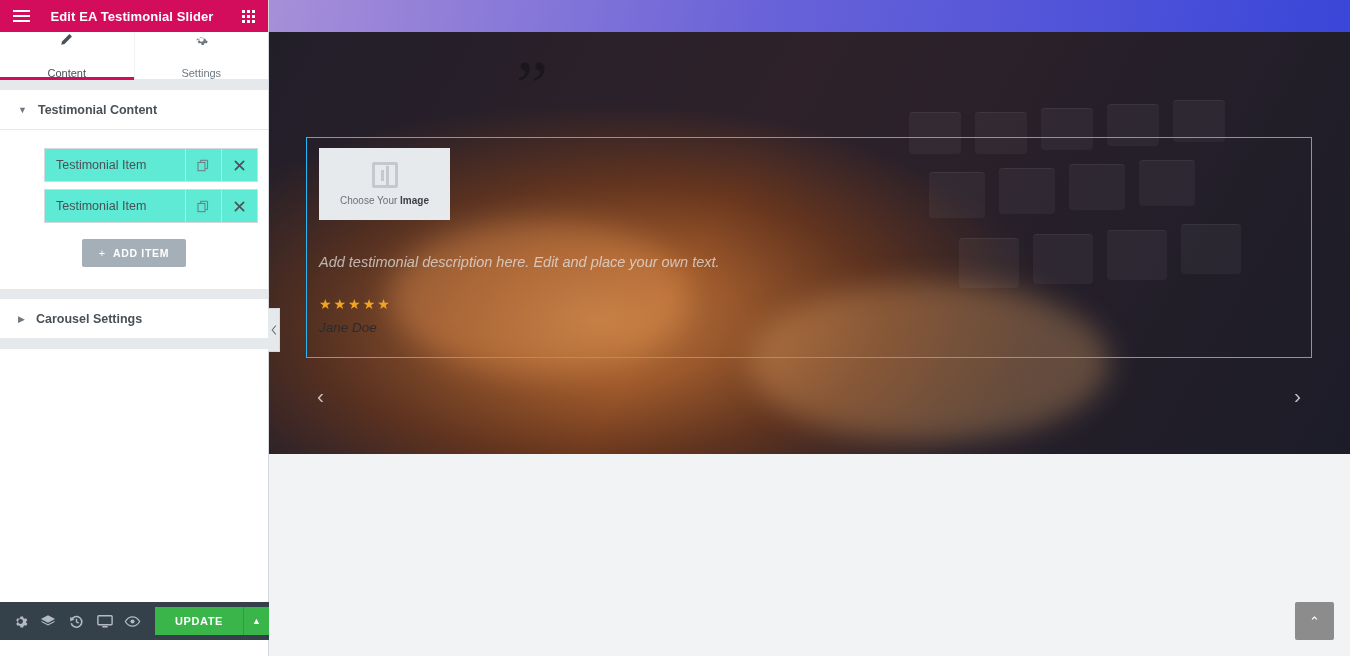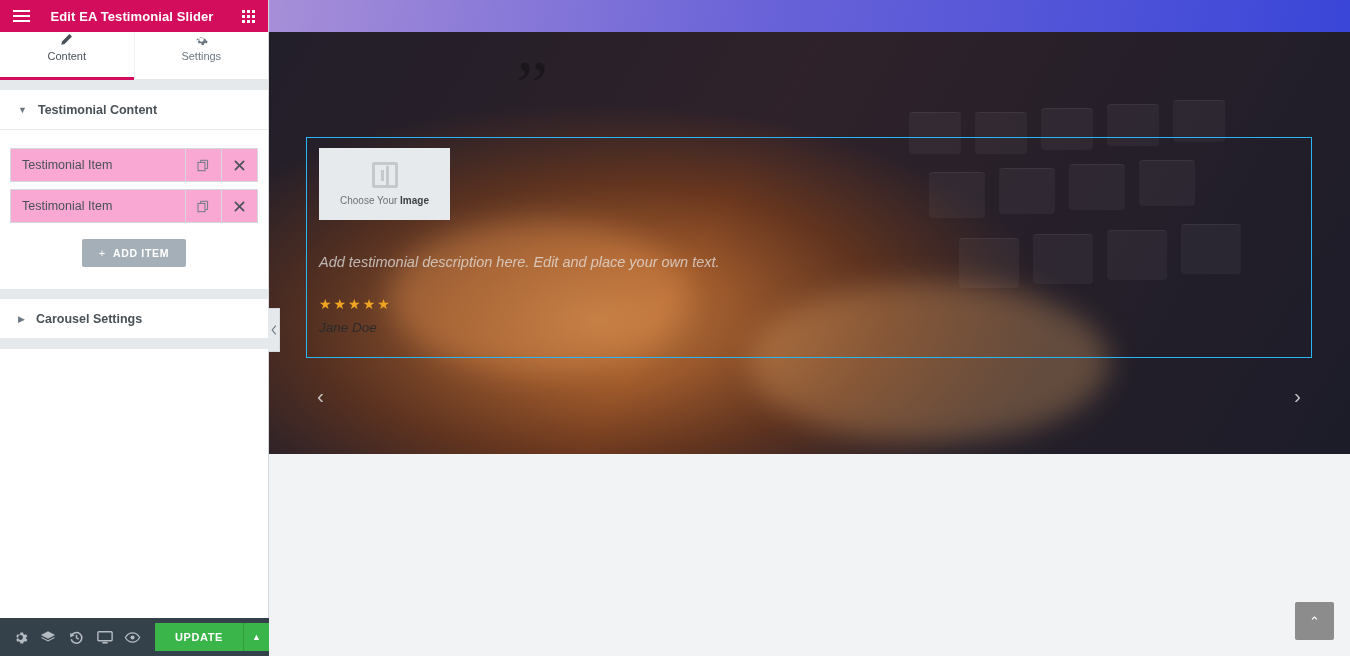--- a/index.html
+++ b/index.html
@@ -53,21 +53,21 @@
   }
 
   
   .panel-tabs {
     display: flex; height: 48px;
     background: #fff;
     border-bottom: 1px solid #e6e9ec;
   }
   .ptab {
     flex: 1; display: flex; flex-direction: column;
-    align-items: center; justify-content: flex-start;
+    align-items: center; justify-content: space-between;
     gap: 3px; cursor: pointer;
     color: #6d7882; position: relative;
     border-right: 1px solid #f0f1f3;
   }
   .ptab:last-child { border-right: none; }
   .ptab .ticon { font-size: 13px; line-height: 13px; height: 15px; display:flex; align-items:center;}
   .ptab .tlabel { font-size: 11px; }
   .ptab.active { color: #495157; }
   .ptab.active::after {
     content: ""; position: absolute; left: 0; right: 0; bottom: -1px;
@@ -85,22 +85,22 @@
   }
   .sect-head .arrow { color: #6d7882; font-size: 9px; }
   .sect-head .stitle {
     font-size: 12.5px; font-weight: bold; color: #495157;
   }
 
   
   .repeater { padding: 18px 10px 10px 10px; background: #fff; }
   .rep-row {
     display: flex; align-items: stretch;
-    border: 1px solid #d5d8dc; background: #f9a8d4;
-    margin-bottom: 7px; height: 34px;
+    border: 1px solid #d5d8dc; background: #5eead4;
+    margin-bottom: 7px; height: 34px; margin-left: 34px;
   }
   .rep-title {
     flex: 1; display: flex; align-items: center;
     padding-left: 11px; font-size: 12.5px; color: #495157;
     cursor: move;
   }
   .rep-btn {
     width: 36px; display: flex; align-items: center; justify-content: center;
     border-left: 1px solid #d5d8dc; color: #6d7882;
     cursor: pointer; font-size: 13px;
@@ -121,21 +121,21 @@
     width: 12px; height: 44px;
     background: #e6e9ec;
     border: 1px solid #d5d8dc; border-left: none;
     display: flex; align-items: center; justify-content: center;
     color: #6d7882; font-size: 10px; cursor: pointer;
     z-index: 22;
   }
 
   
   .panel-footer {
-    position: absolute; left: 0; bottom: 0;
+    position: absolute; left: 0; bottom: 16px;
     width: 269px; height: 38px;
     background: #34404a;
     display: flex; align-items: center;
     padding-left: 6px; gap: 0;
   }
   .pf-icon {
     width: 33px; height: 38px;
     display: flex; align-items: center; justify-content: center;
     color: #b4bbc2; font-size: 14px; cursor: pointer;
   }

